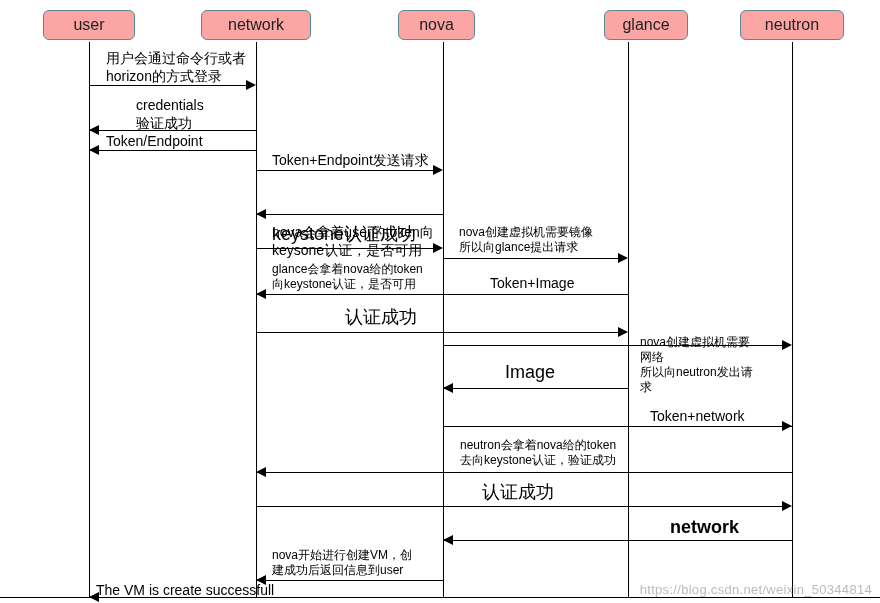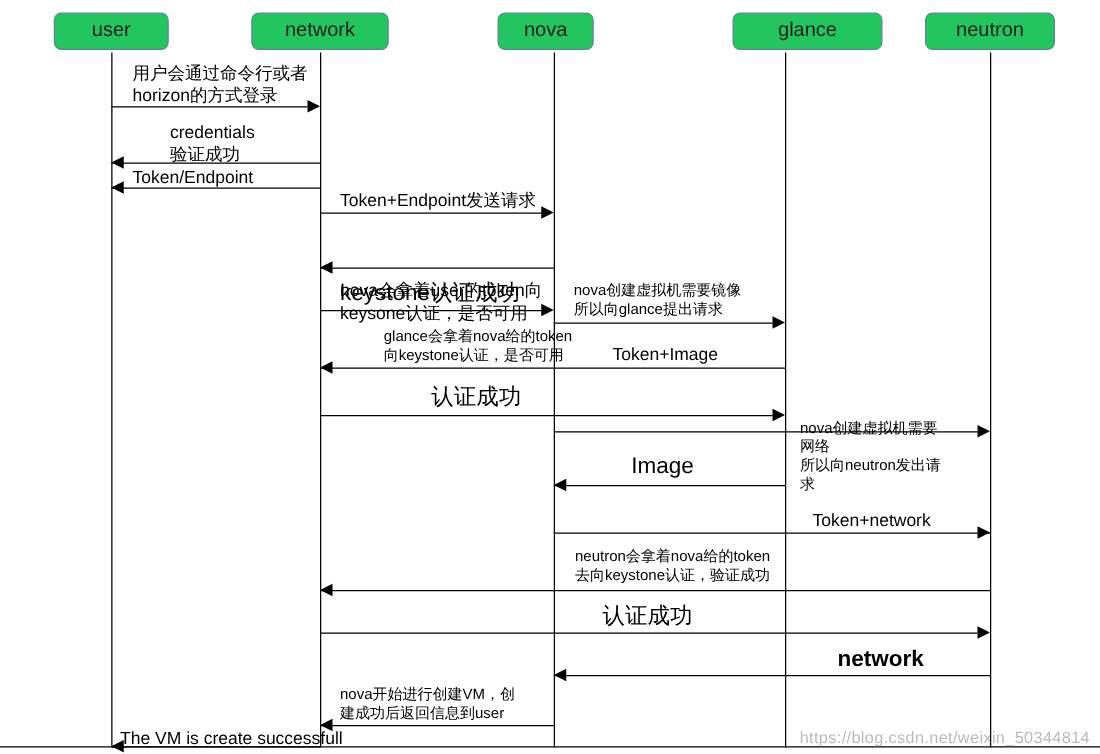--- a/index.html
+++ b/index.html
@@ -9,21 +9,21 @@
     height: 603px;
     font-family: Arial, "Microsoft YaHei", sans-serif;
     background: #fff;
     position: relative;
     overflow: hidden;
   }
   .participant {
     position: absolute;
     top: 10px;
     height: 30px;
-    background: #22c55e;
+    background: #fca5a5;
     border: 1.5px solid #5a8a90;
     border-radius: 6px;
     display: flex;
     align-items: center;
     justify-content: center;
     font-size: 16px;
     color: #222;
     box-sizing: border-box;
   }
   .lifeline {
@@ -84,21 +84,21 @@
 
 <div class="participant" style="left:43px;width:92px;">
     <span>user</span>
   </div>
 <div class="participant" style="left:201px;width:110px;">
     <span>network</span>
   </div>
 <div class="participant" style="left:398px;width:77px;">
     <span>nova</span>
   </div>
-<div class="participant" style="left:586px;width:120px;text-align:right;">
+<div class="participant" style="left:604px;width:84px;text-align:right;">
     <span>glance</span>
   </div>
 <div class="participant" style="left:740px;width:104px;">
     <span>neutron</span>
   </div>
 
 <div class="lifeline" style="left:89px;"></div>
 <div class="lifeline" style="left:256px;"></div>
 <div class="lifeline" style="left:443px;"></div>
 <div class="lifeline" style="left:628px;"></div>
@@ -129,21 +129,21 @@
 
 <div class="msg-label big" style="left:272px;top:223px;">keystone认证成功</div>
 <div class="arrow-line" style="left:256px;top:248px;width:177px;"></div>
 <div class="arrow-head-r" style="left:433px;top:243px;"></div>
 
 <div class="msg-label" style="left:459px;top:225px;font-size:12px;">nova创建虚拟机需要镜像
 所以向glance提出请求</div>
 <div class="arrow-line" style="left:443px;top:258px;width:175px;"></div>
 <div class="arrow-head-r" style="left:618px;top:253px;"></div>
 
-<div class="msg-label" style="left:272px;top:262px;font-size:12px;margin-left:35px;">glance会拿着nova给的token
+<div class="msg-label" style="left:272px;top:262px;font-size:12px;">glance会拿着nova给的token
 向keystone认证，是否可用</div>
 <div class="arrow-line" style="left:256px;top:294px;width:372px;"></div>
 <div class="arrow-head-l" style="left:256px;top:289px;"></div>
 
 <div class="msg-label" style="left:490px;top:275px;">Token+Image</div>
 
 <div class="msg-label big" style="left:345px;top:306px;">认证成功</div>
 <div class="arrow-line" style="left:256px;top:332px;width:362px;"></div>
 <div class="arrow-head-r" style="left:618px;top:327px;"></div>
 

